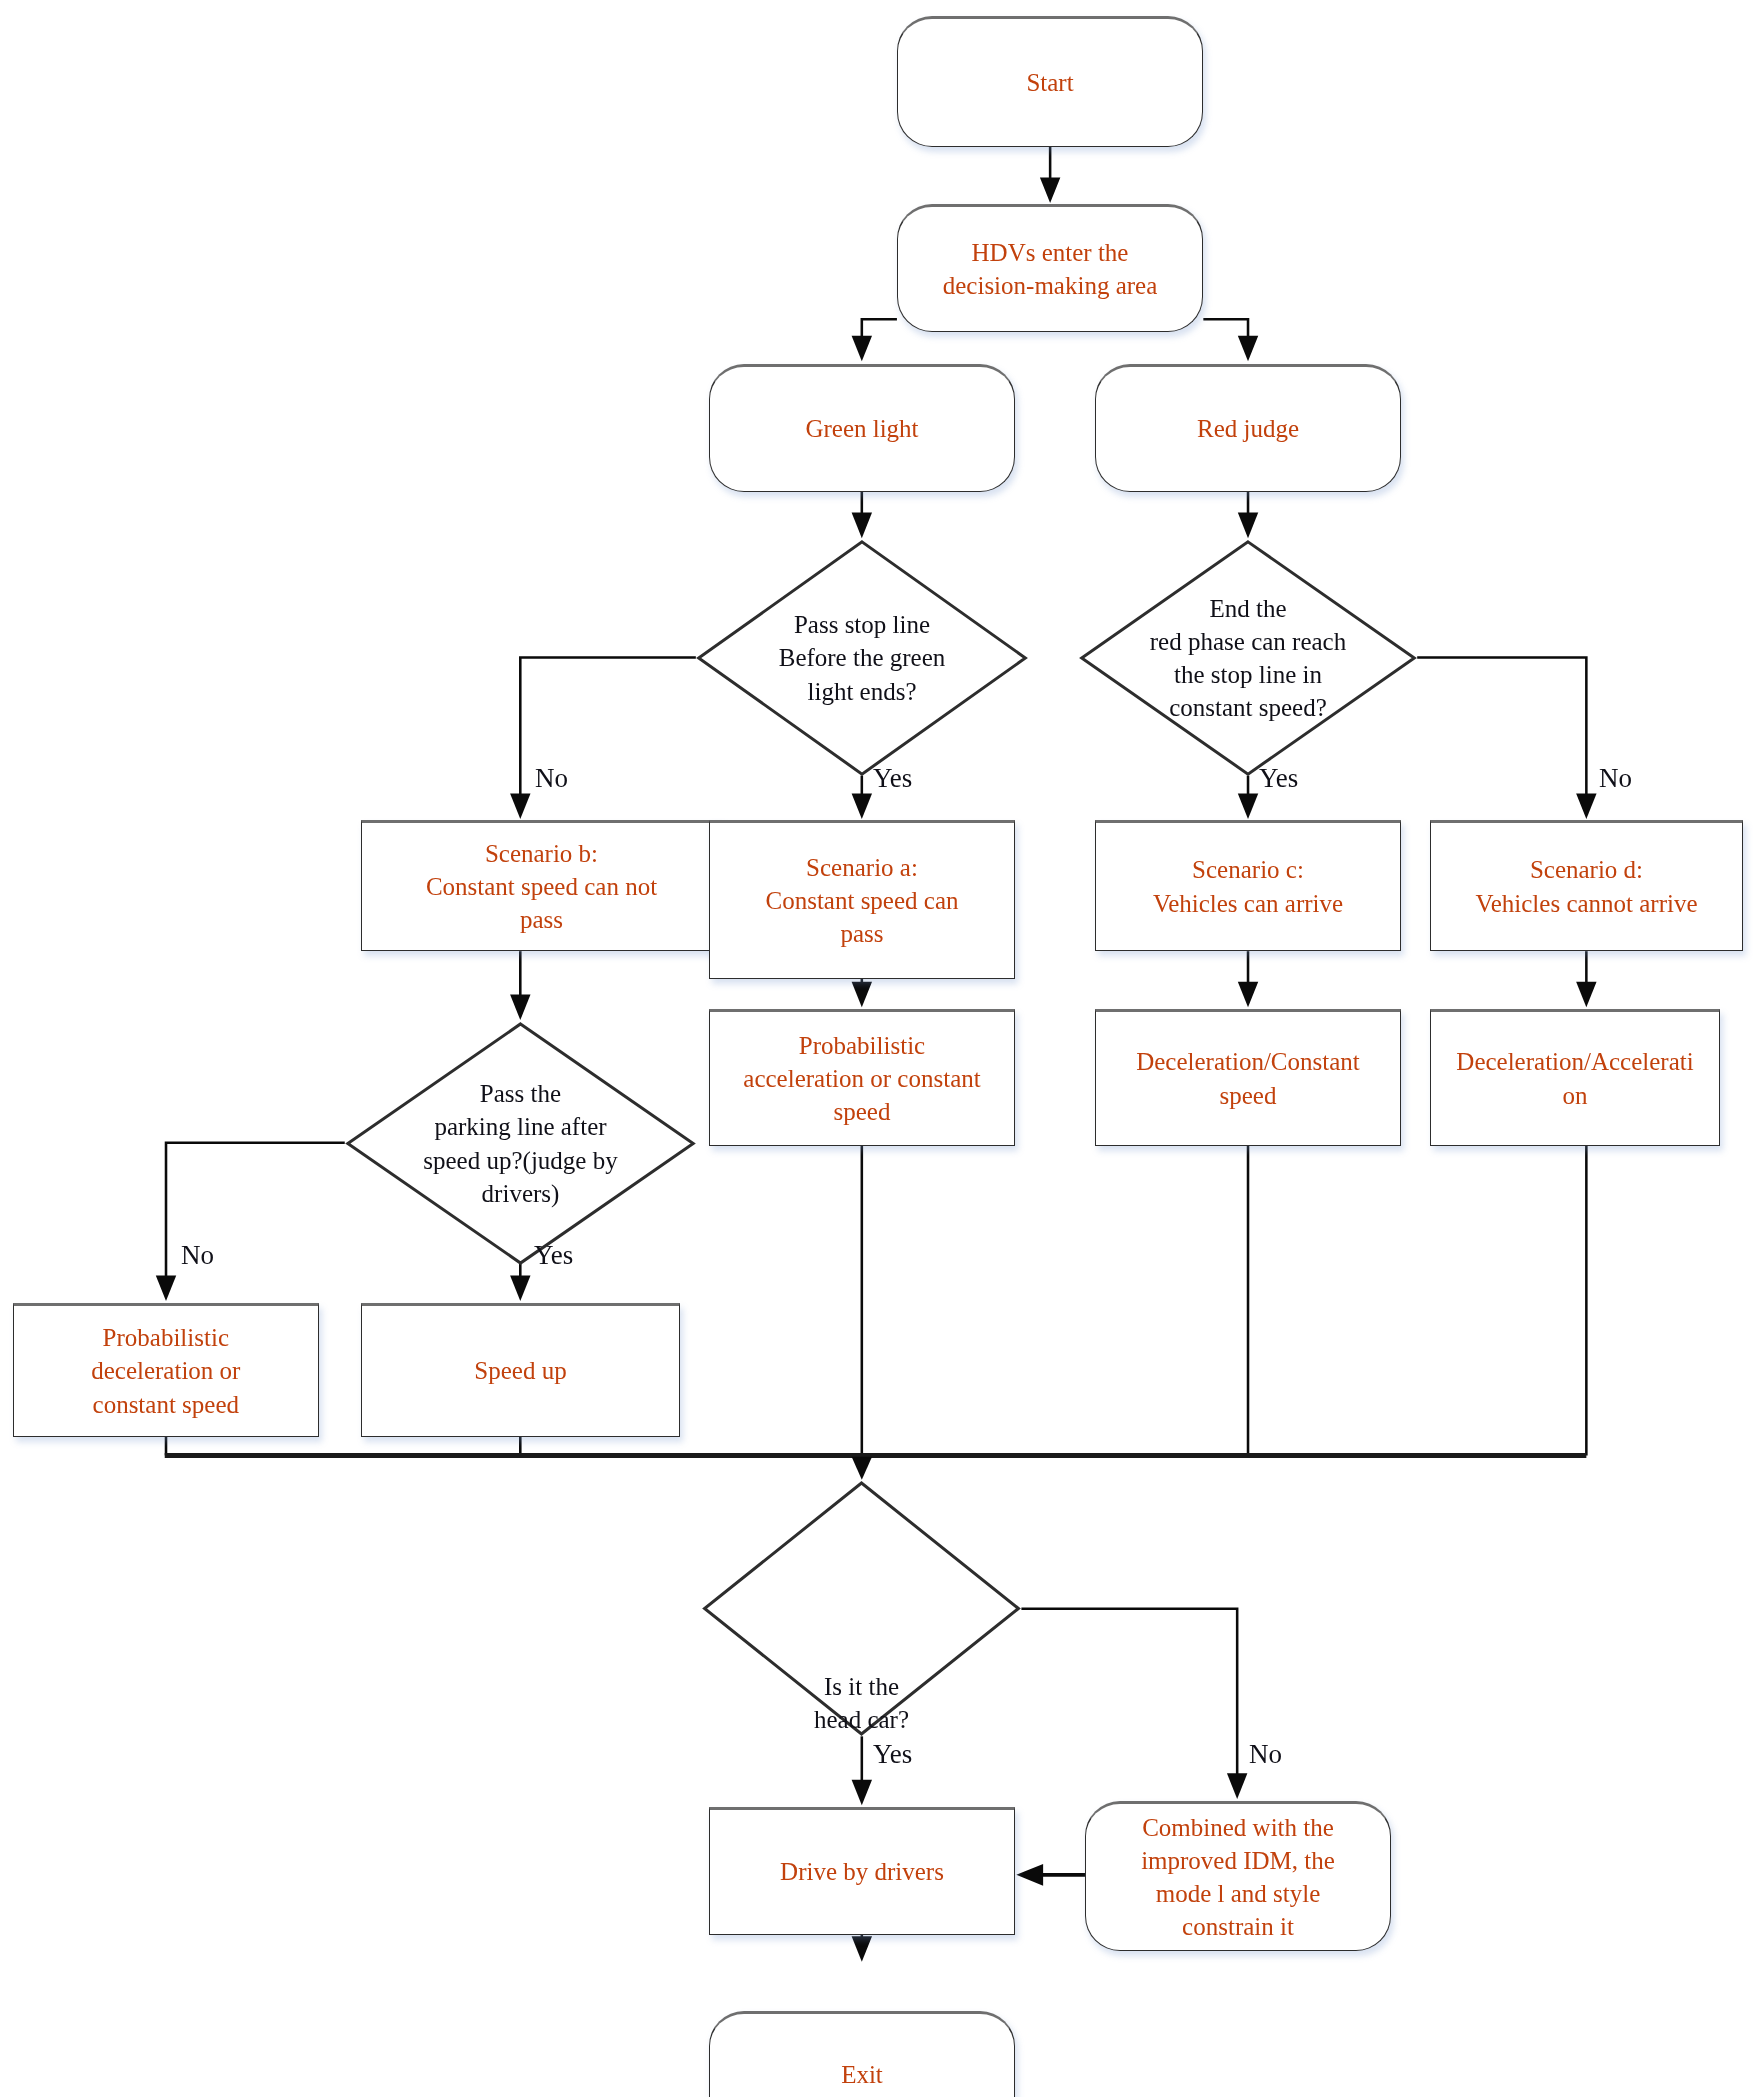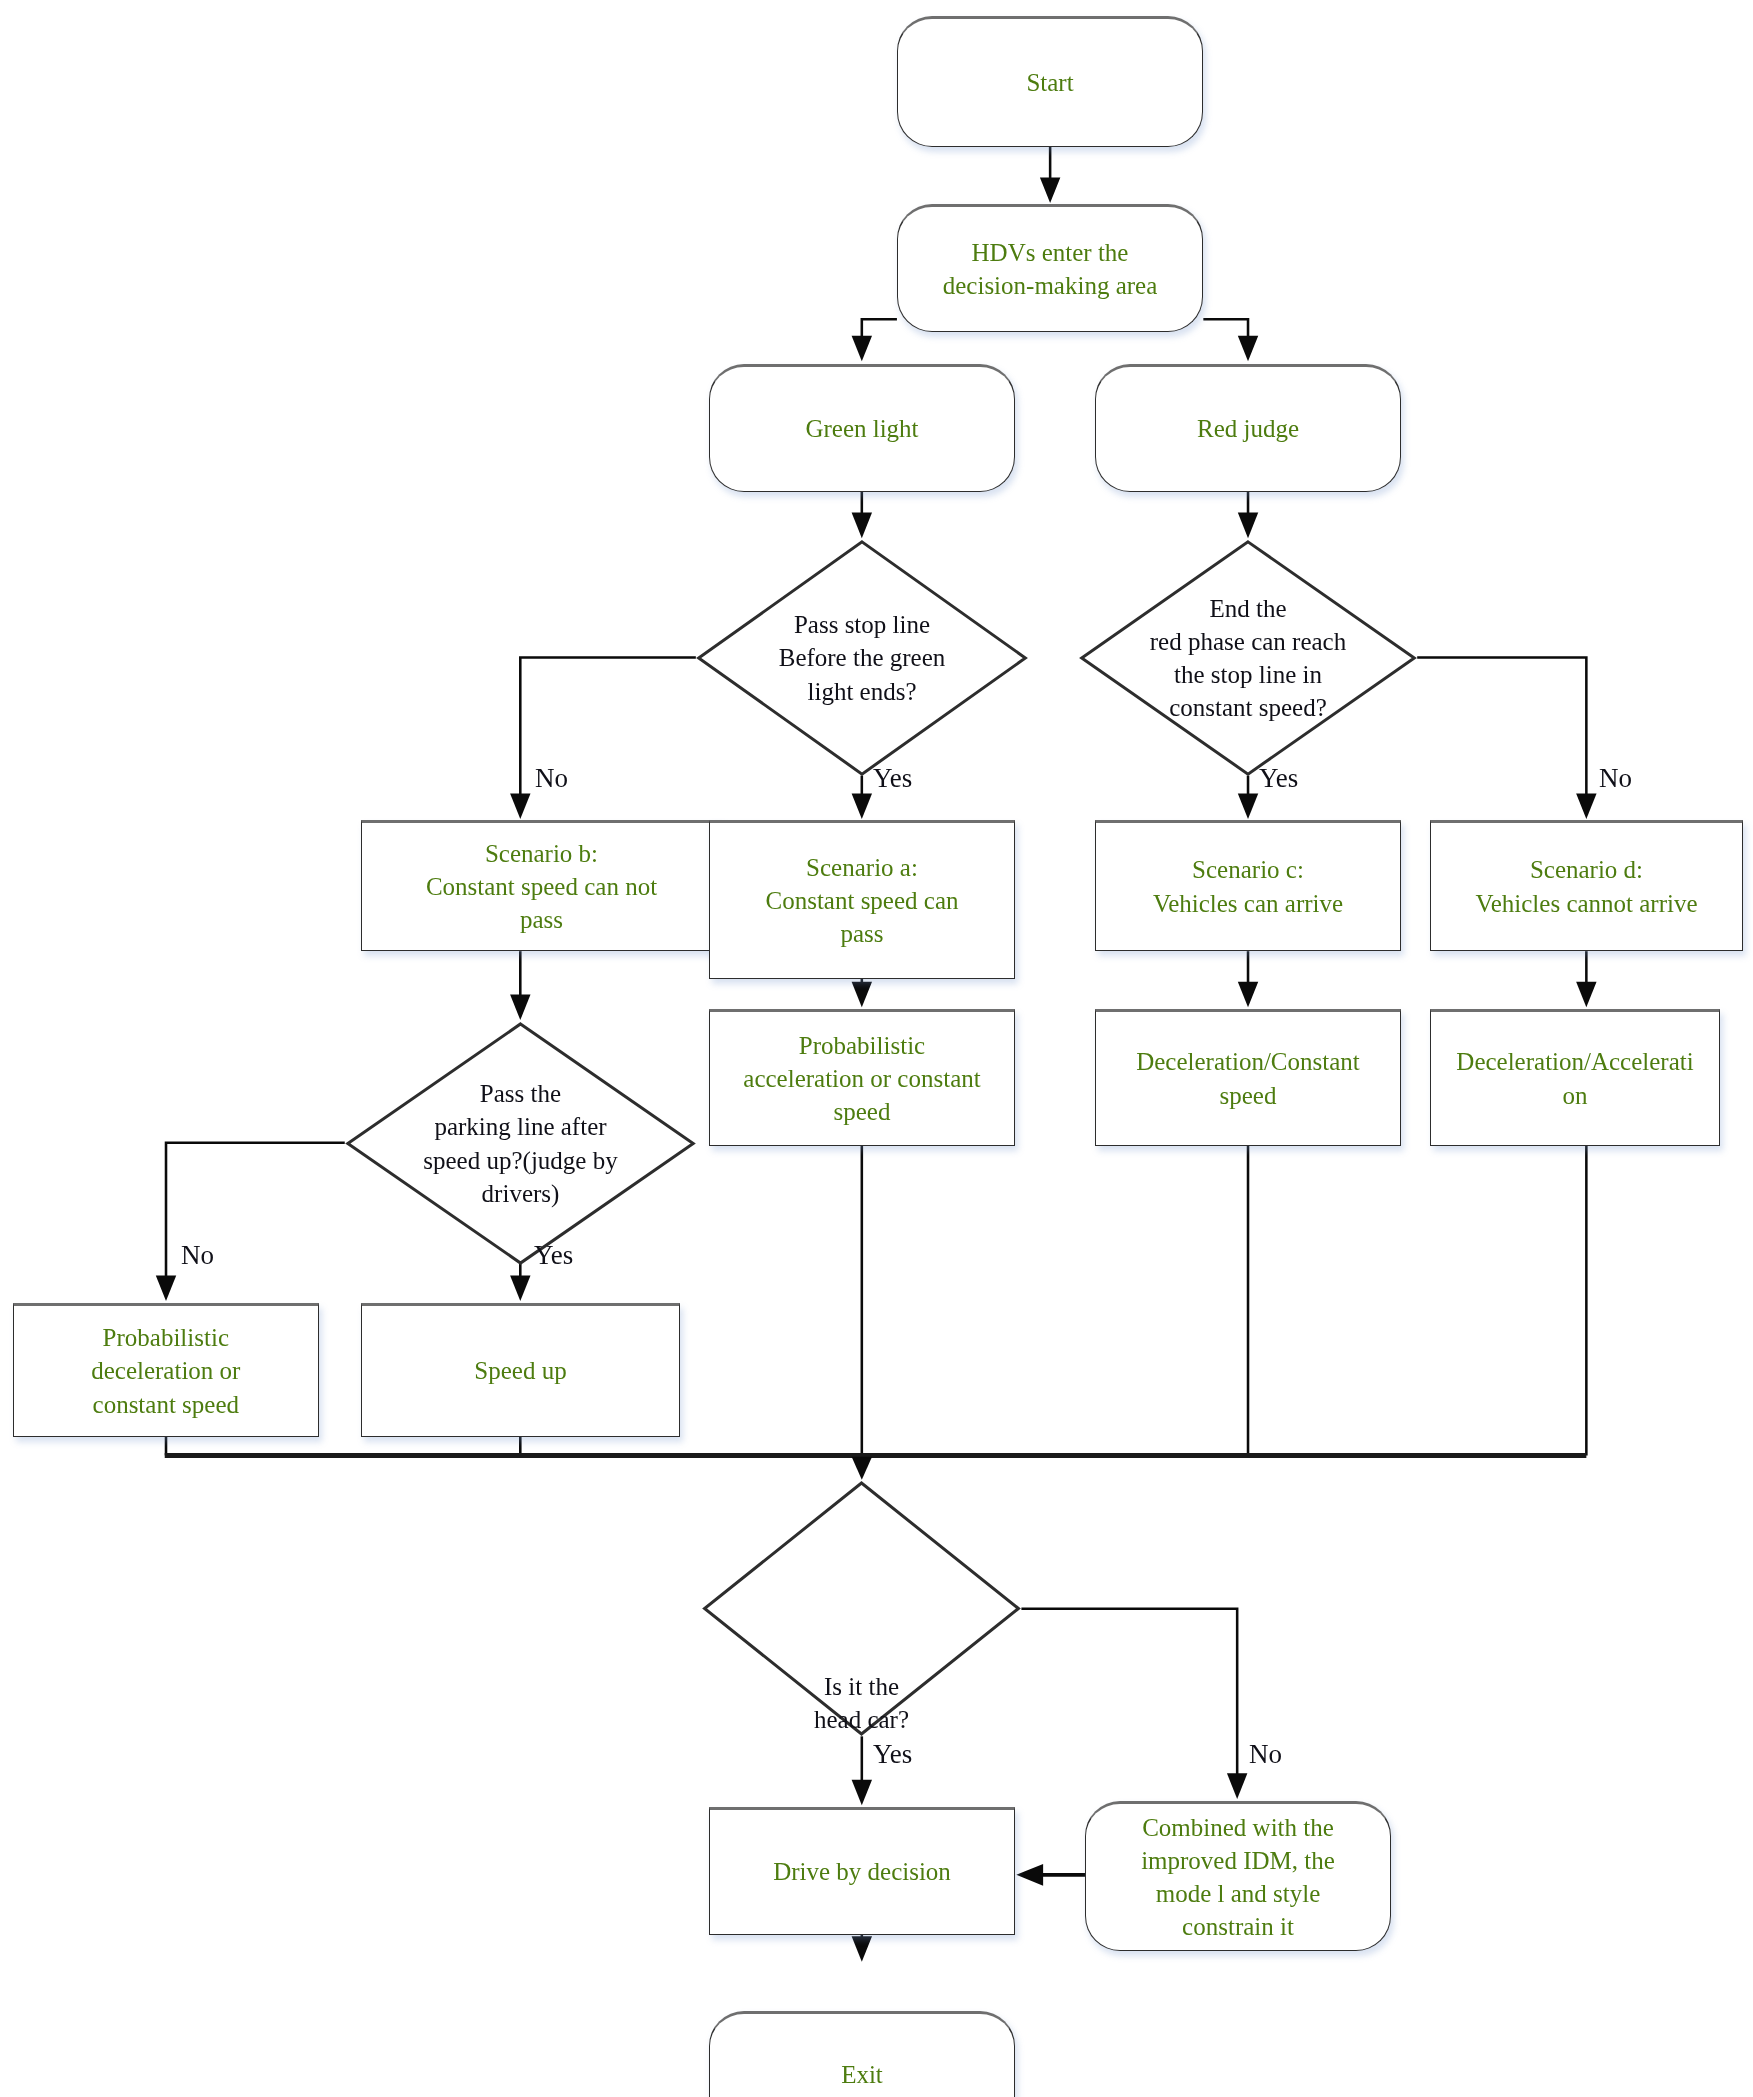--- a/index.html
+++ b/index.html
@@ -21,21 +21,21 @@
     position: absolute;
     box-sizing: border-box;
     display: flex;
     align-items: center;
     justify-content: center;
     text-align: center;
     background: #ffffff;
     border: 1.9px solid #2d2d2d;
     border-top: 3.8px solid #6f6f6f;
     box-shadow: 2.6px 4.5px 6.4px rgba(120, 150, 205, 0.28);
-    color: #4d7c0f;
+    color: #c2410c;
     font-size: 25px;
     line-height: 1.33;
     padding: 3.8px 6.4px;
   }
   .node .lbl { white-space: pre-line; }
   .rounded { border-radius: 35px; }
   .diamond {
     position: absolute;
     box-sizing: border-box;
     display: flex;
@@ -289,21 +289,21 @@
 
   <div class="diamond" style="left:702px; top:1481px; width:319px; height:255px;align-items:flex-end;">
     <svg class="dshape" viewBox="0 0 100 100" preserveAspectRatio="none">
       <polygon class="dpoly" points="50,0.8 99.2,50 50,99.2 0.8,50"></polygon>
     </svg>
     <span class="lbl">Is it the
 head car?</span>
   </div>
 
   <div class="node" style="left:709px; top:1807px; width:306px; height:128px;">
-    <span class="lbl">Drive by decision</span>
+    <span class="lbl">Drive by drivers</span>
   </div>
 
   <div class="node rounded" style="left:1085px; top:1801px; width:306px; height:150px;">
     <span class="lbl">Combined with the
 improved IDM, the
 mode l and style
 constrain it</span>
   </div>
 
   <div class="node rounded" style="left:709px; top:1963px; width:306px; height:125px;margin-top:48px;">

